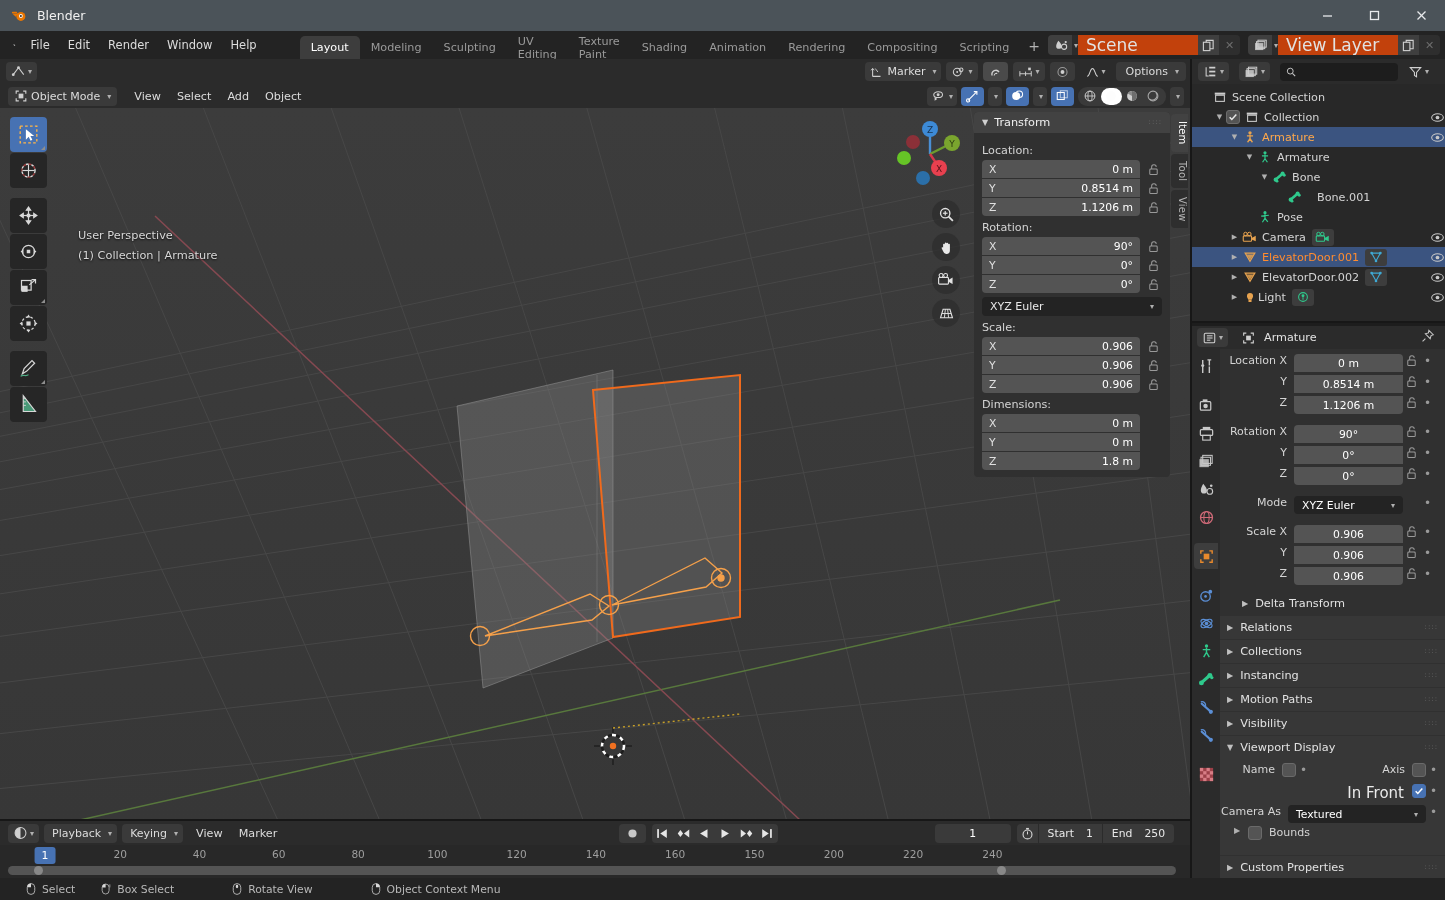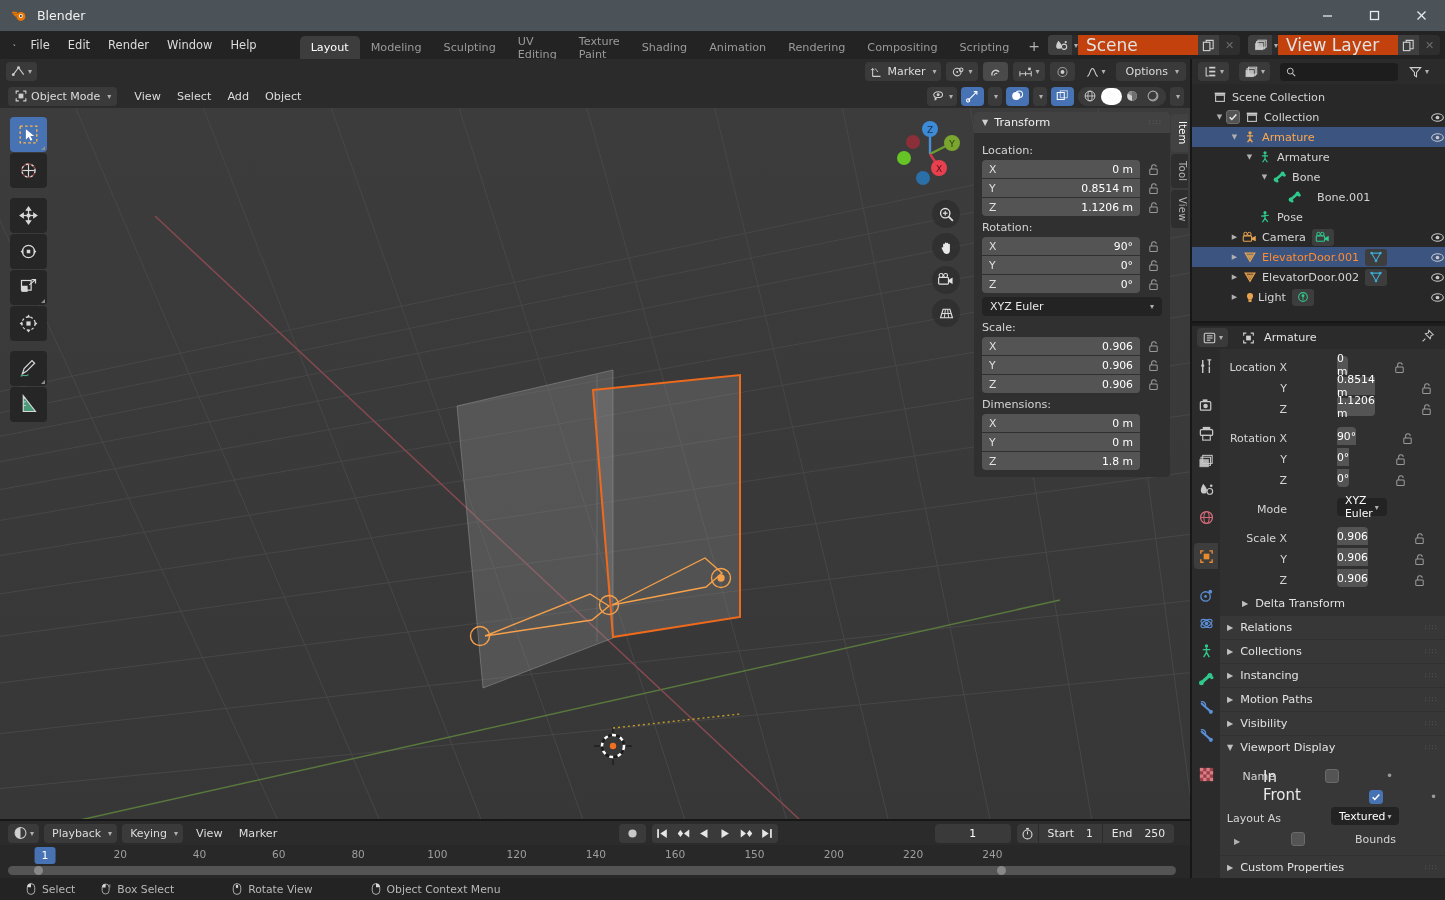--- a/index.html
+++ b/index.html
@@ -200,21 +200,21 @@
     padding-top:4px; gap:2px;
   }
   .ptab { width:24px; height:26px; display:flex; align-items:center; justify-content:center;
           border-radius:4px 0 0 4px; }
   .ptab.act { background:#3d3d3d; }
   .ptab.spacer { height:9px; }
   .props {
     position:absolute; left:1220px; top:349px; width:225px; height:529px;
     background:#303030; overflow:hidden;
   }
-  .prow { display:flex; align-items:flex-end; height:20px; margin-bottom:1px; padding-right:4px;gap:43px; }
+  .prow { display:flex; align-items:flex-start; height:20px; margin-bottom:1px; padding-right:4px; }
   .plbl { width:68px; text-align:right; font-size:11px; color:#d4d4d4; padding-right:7px; flex:none; }
   .pfield { flex:1; height:18px; background:#545454; display:flex; align-items:center;
             justify-content:center; font-size:10.8px; color:#fff; }
   .pfield.f { border-radius:4px 4px 0 0; }
   .pfield.l { border-radius:0 0 4px 4px; }
   .pfield.solo { border-radius:4px; }
   .pfield.dark { background:#232323; justify-content:space-between; padding:0 8px; }
   .pdot { width:15px; text-align:center; color:#9a9a9a; font-size:12px; flex:none; }
   .plock { width:17px; display:flex; align-items:center; justify-content:center; flex:none; }
   .pspace { height:8px; }
@@ -553,20 +553,24 @@
         <circle r="11" fill="none" stroke="#1d1d1d" stroke-width="2.5" stroke-dasharray="4.2 4.2" stroke-dashoffset="4.2"></circle>
         <circle r="3.2" fill="#f07020"></circle>
         <line x1="0" y1="-19" x2="0" y2="-13" stroke="#1d1d1d" stroke-width="1.4"></line>
         <line x1="0" y1="13" x2="0" y2="19" stroke="#1d1d1d" stroke-width="1.4"></line>
         <line x1="-19" y1="0" x2="-13" y2="0" stroke="#1d1d1d" stroke-width="1.4"></line>
         <line x1="13" y1="0" x2="19" y2="0" stroke="#1d1d1d" stroke-width="1.4"></line>
       </g>
       <path d="M613 620 L740 606" stroke="#c8a028" stroke-width="1.4" stroke-dasharray="2 3" fill="none"></path>
     </svg>
 
+    <div class="vp-text">
+      <div>User Perspective</div>
+      <div>(1) Collection | Armature</div>
+    </div>
 
     <div class="toolbar">
       <div class="tgroup">
         <div class="tbtn sel">
           <svg width="21" height="21" viewBox="0 0 24 24">
             <rect x="2.5" y="2.5" width="19" height="19" fill="none" stroke="#ffb648" stroke-width="1.5" stroke-dasharray="3 2.6"></rect>
             <path d="M9 6 L9 18 L12.2 14.6 L14.4 19 L16.4 18 L14.2 13.8 L18.5 13.6 Z" fill="#ffffff"></path>
           </svg>
           <span class="corner"></span>
         </div>
@@ -1497,21 +1501,21 @@
         <span style="flex:1"></span>
         <span style="font-size:15px;color:#eaeaea;padding-right:8px">In Front</span>
         <span class="pchk on">
           <svg width="10" height="10" viewBox="0 0 12 12">
               <path d="M2 6.2 L4.6 9 L10 3" fill="none" stroke="#fff" stroke-width="1.8"></path>
             </svg>
         </span>
         <span class="pdot">•</span>
       </div>
       <div class="prow">
-        <span class="plbl">Layout As</span>
+        <span class="plbl">Camera As</span>
         <span class="pfield solo dark">
           <span>Textured</span>
           <span class="caret">▾</span>
         </span>
         <span class="pdot">•</span>
       </div>
       <div class="prow" style="padding-left:14px">
         <span style="font-size:8px;color:#b0b0b0;width:14px">▶</span>
         <span class="pchk" style="margin-right:7px"></span>
         <span style="font-size:11px;color:#d4d4d4">Bounds</span>

